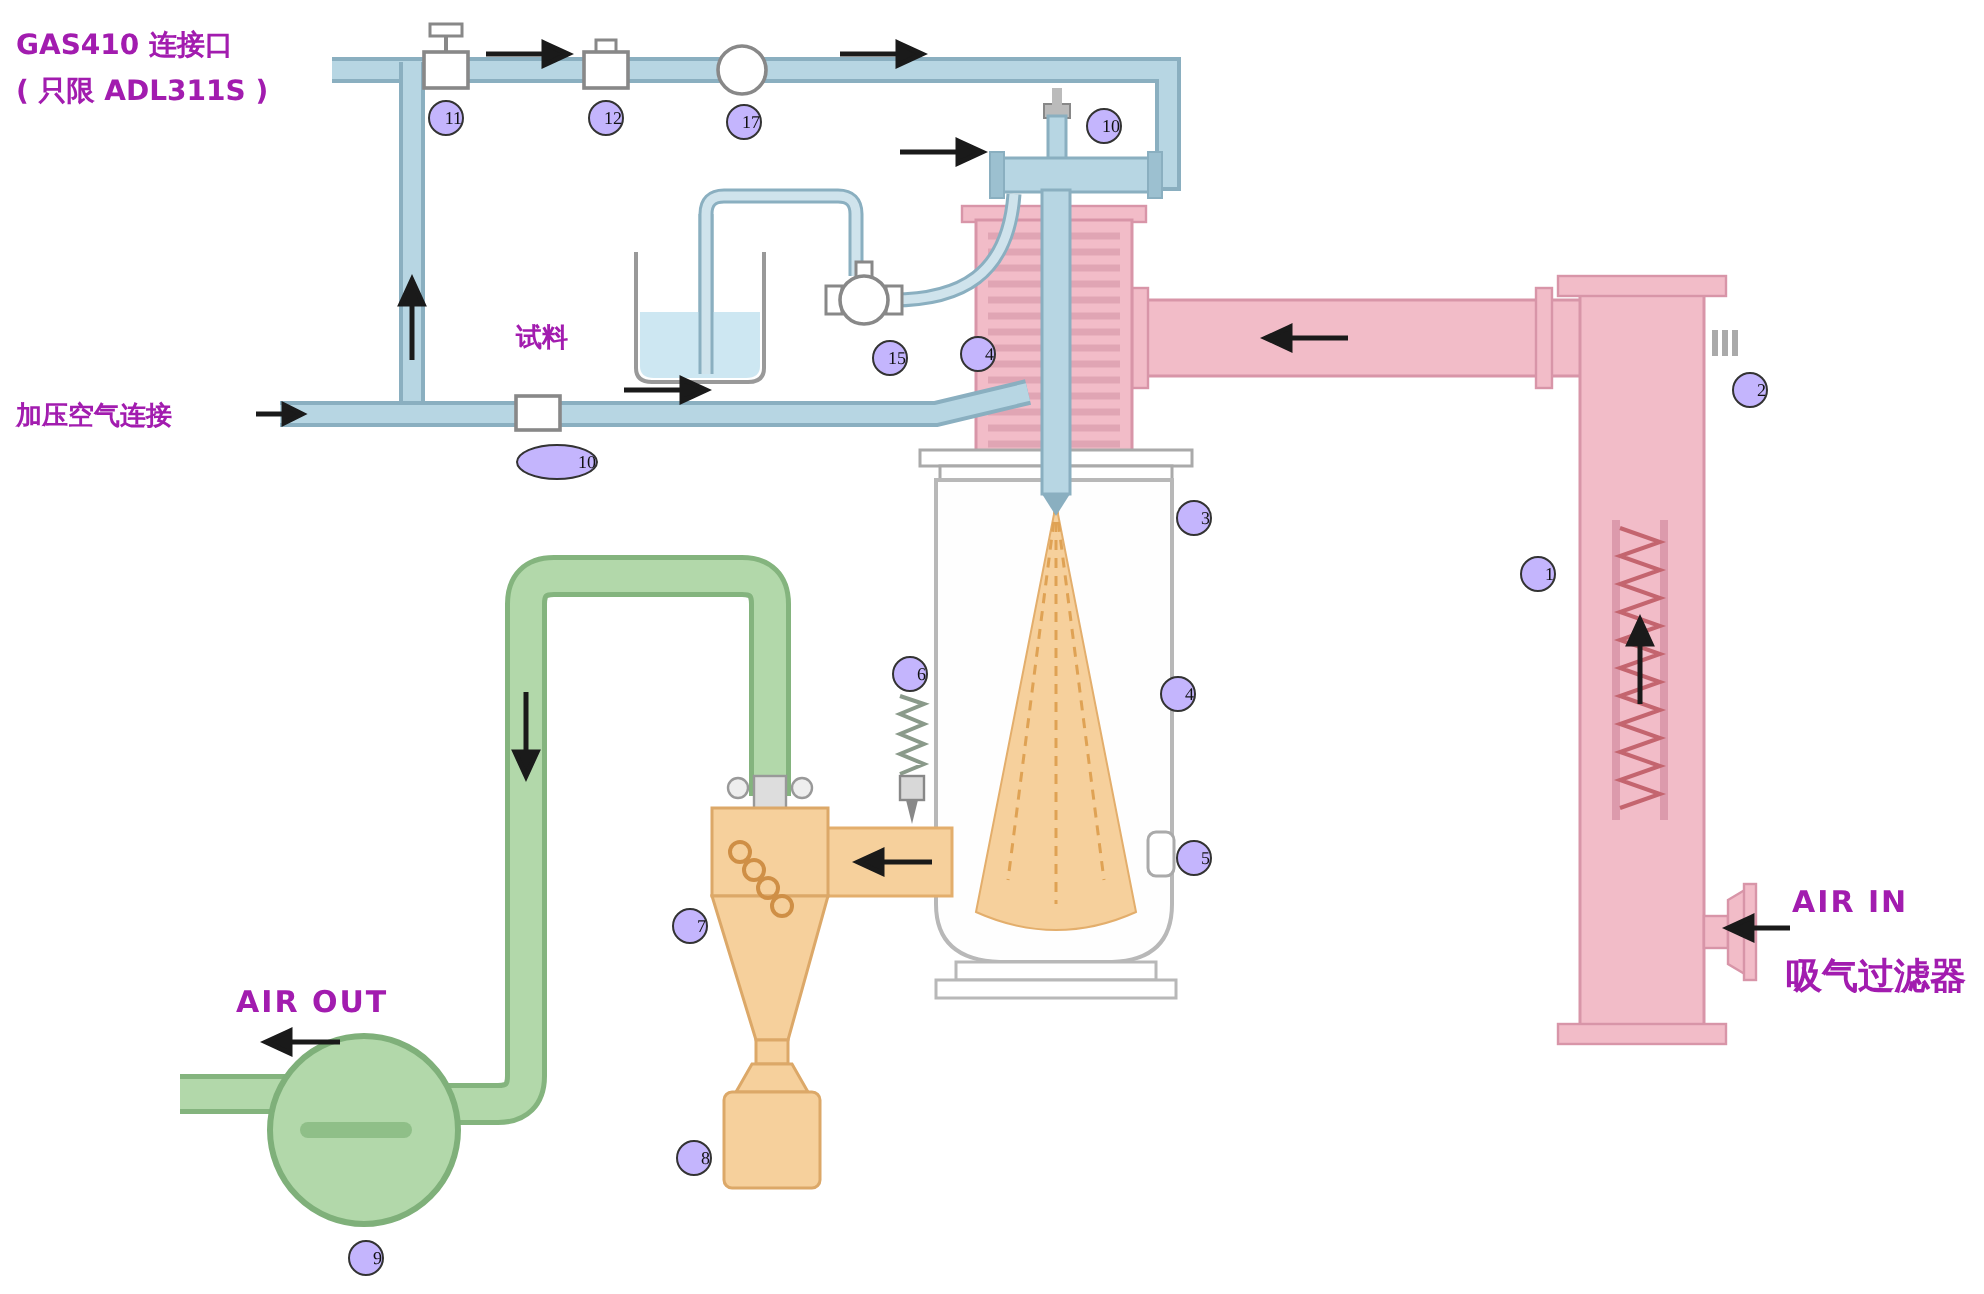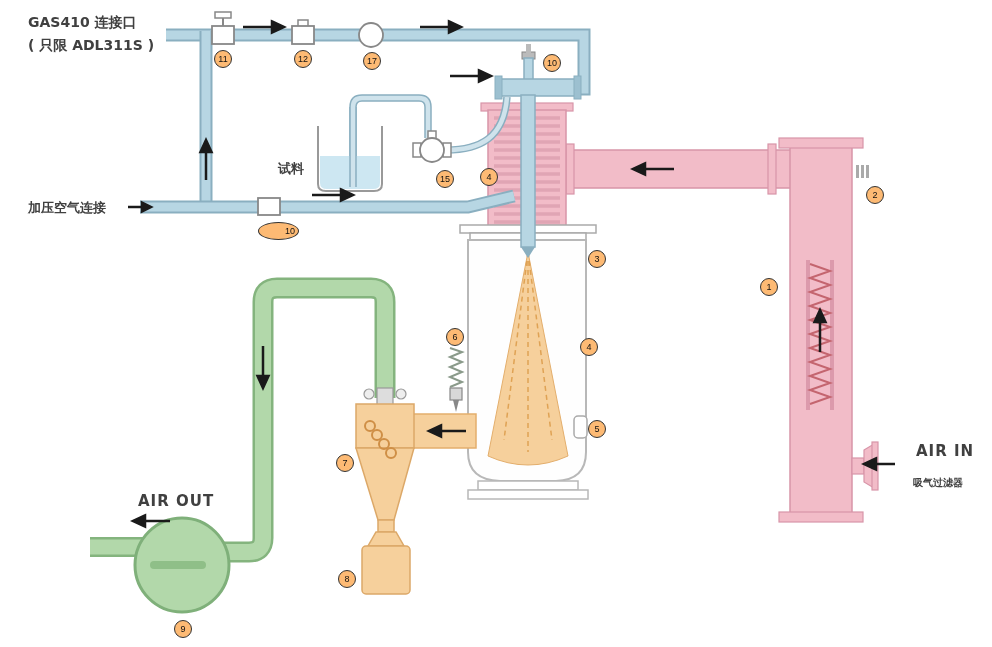--- a/index.html
+++ b/index.html
@@ -1,26 +1,26 @@
 <!DOCTYPE html>
 <html><head>
 <meta charset="utf-8">
 <style>
   html,body{margin:0;padding:0;background:#fff;}
   .stage{position:relative;width:992px;height:647px;background:#ffffff;overflow:hidden;
          font-family:"DejaVu Sans","Liberation Sans",sans-serif;}
   svg{position:absolute;left:0;top:0;}
-  .lbl{position:absolute;font-weight:bold;color:#404040;white-space:nowrap;margin-left:20px;}
+  .lbl{position:absolute;font-weight:bold;color:#a21caf;white-space:nowrap;}
   .lbl-lg{font-size:14px;}
   .lbl-md{font-size:13px;}
   .lbl-air{font-size:15px;letter-spacing:1px;}
-  .lbl-sm{font-size:10px;}
+  .lbl-sm{font-size:18px;}
   .marker{position:absolute;width:16px;height:16px;border:1.2px solid #333;border-radius:50%;
-          background:#fdba74;font-size:9px;line-height:16px;text-align:center;color:#111;
-          font-family:Liberation Sans, sans-serif;}
+          background:#c4b5fd;font-size:9px;line-height:16px;text-align:right;color:#111;
+          font-family:Liberation Serif, serif;}
 </style>
 </head>
 <body>
 
 <div class="stage">
 
 <svg width="992" height="647" viewBox="0 0 992 647">
 
   <g>
 

